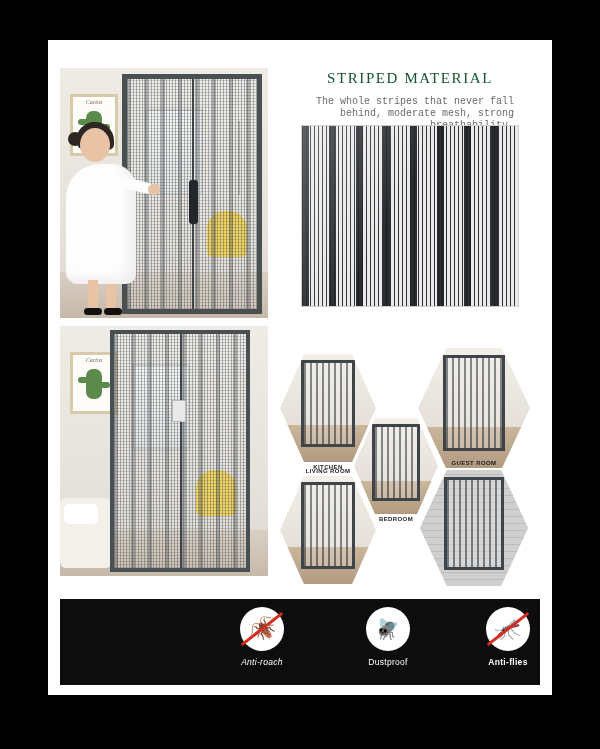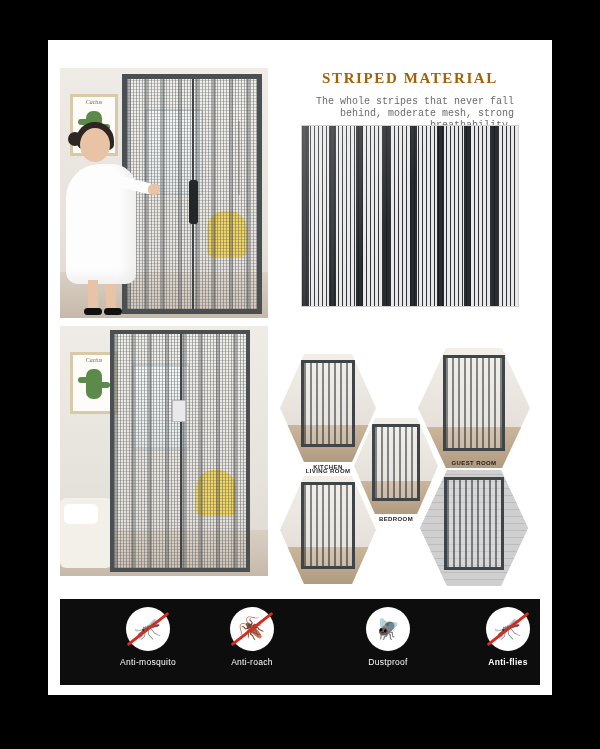--- a/index.html
+++ b/index.html
@@ -39,21 +39,21 @@
   .w-head{position:absolute;left:14px;top:4px;width:30px;height:34px;background:#e8c3a6;border-radius:50%;}
   .w-hair{position:absolute;left:10px;top:-2px;width:38px;height:28px;background:#2e2623;border-radius:20px 20px 6px 10px;}
   .w-bun{position:absolute;left:2px;top:8px;width:14px;height:14px;background:#2e2623;border-radius:50%;}
   .w-leg{position:absolute;left:22px;bottom:0;width:10px;height:32px;background:#e8c3a6;}
   .w-leg.b{left:40px;height:28px;}
   .w-shoe{position:absolute;left:18px;bottom:-3px;width:18px;height:7px;background:#111;border-radius:4px;}
   .w-shoe.b{left:38px;}
 
   
   .material-panel{position:absolute;left:232px;top:14px;width:260px;height:278px;background:#fff;}
-  .mat-title{position:absolute;left:0;top:16px;width:100%;text-align:center;font-family:"Liberation Serif",serif;font-size:15px;letter-spacing:1.6px;color:#a16207;font-weight:bold;}
+  .mat-title{position:absolute;left:0;top:16px;width:100%;text-align:center;font-family:"Liberation Serif",serif;font-size:15px;letter-spacing:1.6px;color:#14532d;}
   .mat-sub{position:absolute;left:26px;top:42px;width:208px;text-align:right;font-family:Liberation Mono, monospace;font-size:10px;line-height:12px;color:#6b6b6b;}
   .mat-swatch{position:absolute;left:22px;top:72px;width:216px;height:180px;background:#d9d9d9;overflow:hidden;box-shadow:0 0 0 1px #cfcfcf;}
   .sw-net{position:absolute;inset:0;background:
      repeating-linear-gradient(90deg,#2f3337 0 1px,#e9e9e9 1px 4px),
      repeating-linear-gradient(0deg,#2f3337 0 1px,#e9e9e9 1px 4px);}
   .sw-stripes{position:absolute;inset:0;background:repeating-linear-gradient(90deg,rgba(25,28,31,.92) 0 7px,rgba(255,255,255,0) 7px 27px);}
   .sw-sheen{position:absolute;inset:0;background:linear-gradient(120deg,rgba(255,255,255,.25),rgba(255,255,255,0) 45%);}
 
   
   .photo-door-bottom{position:absolute;left:12px;top:286px;width:208px;height:250px;overflow:hidden;background:#cfcac4;}
@@ -199,29 +199,22 @@
           <div class="sc-brick"></div>
           <div class="sc-door"></div>
         </div>
       </div>
       <div class="hex-label" style="left:142px;top:120px;width:108px;">GUEST ROOM</div>
 
     </div>
 
     <div class="featurebar">
 
-      <div class="feat" style="left:28px;">
-        <div class="circle">
-          <div class="bug">🦟</div>
-          <div class="slash"></div>
-        </div>
-        <div class="ftext">Anti-mosquito</div>
-      </div>
-
-      <div class="feat" style="left:132px;">
+
+      <div class="feat" style="left:142px;font-style:italic;">
         <div class="circle">
           <div class="bug">🪳</div>
           <div class="slash"></div>
         </div>
         <div class="ftext">Anti-roach</div>
       </div>
 
       <div class="feat" style="left:268px;">
         <div class="circle">
           <div class="flybody">🪰</div>

